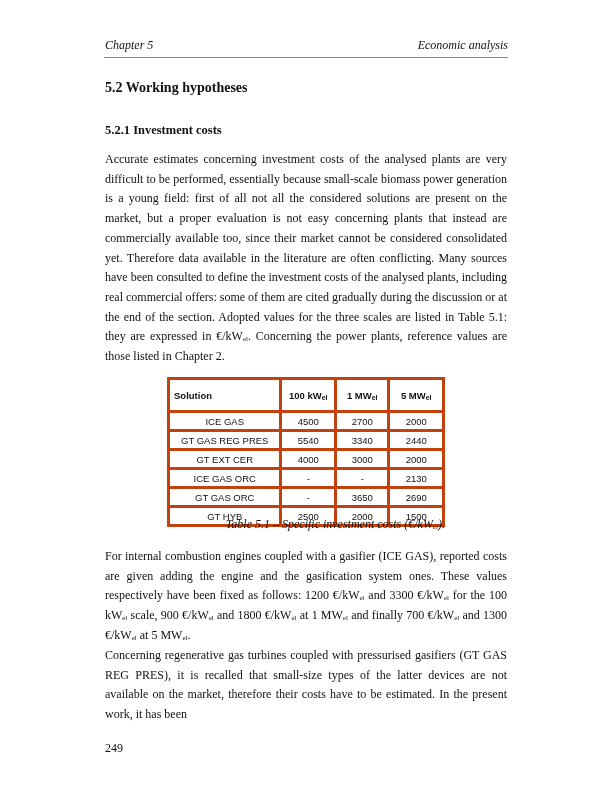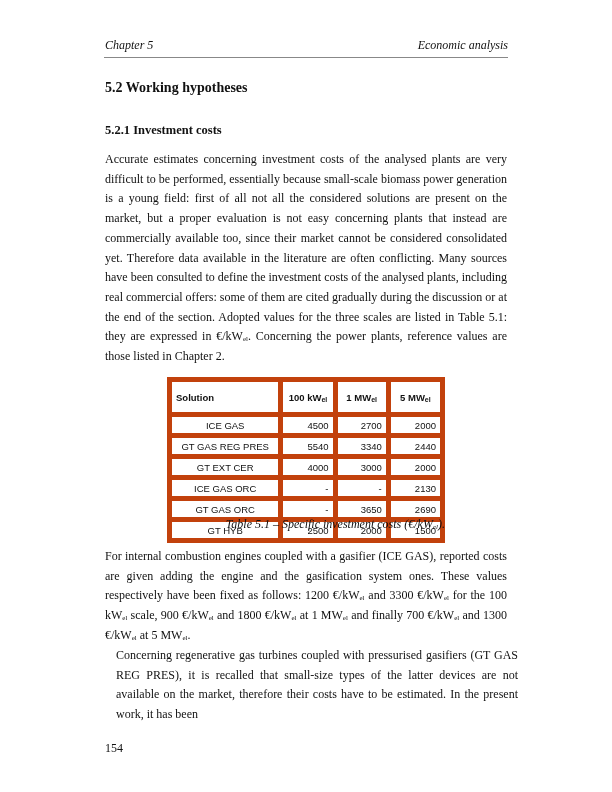--- a/index.html
+++ b/index.html
@@ -7,28 +7,28 @@
          font-family: "Liberation Serif", serif; color: #111; }
   .header { position: absolute; left: 105px; top: 38px; width: 403px; font-size: 12px;
             display: flex; justify-content: space-between; font-style: italic; }
   .header-rule { position: absolute; left: 104px; top: 57px; width: 404px; height: 1px; background: #888; }
   .h2 { position: absolute; left: 105px; top: 80px; font-size: 14px; font-weight: bold; }
   .h3 { position: absolute; left: 105px; top: 123px; font-size: 12.5px; font-weight: bold; }
   .para { position: absolute; left: 105px; width: 402px; font-size: 12px; line-height: 19.7px;
           text-align: justify; }
   .p1 { top: 150px; }
   .p2 { top: 547px; }
-  .p3 { top: 646px; margin-left: 11px; }
+  .p3 { top: 646px; }
   sub { font-size: 7px; vertical-align: -1px; line-height: 0; }
   table.data { position: absolute; left: 167px; top: 377px; width: 278px; border-collapse: collapse;
                font-family: "Liberation Sans", sans-serif; font-size: 9.5px; }
-  table.data th, table.data td { border: 5px solid #c2410c; padding: 0 4px; }
+  table.data th, table.data td { border: 3px solid #c2410c; padding: 0 4px; }
   table.data th { height: 30px; font-weight: bold; text-align: center; border-bottom: 2px solid #888; }
   table.data th.sol { text-align: left; }
-  table.data td { height: 16px; text-align: right; }
+  table.data td { height: 16px; text-align: center; }
   table.data td.sol { text-align: center; }
   col.c1 { width: 114px; } col.c2 { width: 55px; } col.c3 { width: 54px; } col.c4 { width: 55px; }
   .caption { position: absolute; left: 167px; width: 278px; top: 517px; text-align: right;
              font-style: italic; font-size: 12px; }
   .pagenum { position: absolute; left: 105px; top: 741px; font-size: 12px; }
 </style>
 </head>
 <body>
 
 <div class="header">
@@ -96,13 +96,13 @@
       </tr>
   </tbody>
 </table>
 
 <div class="caption"><span>Table 5.1 – Specific investment costs (€/kW</span><sub>el</sub><span>).</span></div>
 
 <div class="para p2"><span>For internal combustion engines coupled with a gasifier (ICE GAS), reported costs are given adding the engine and the gasification system ones. These values respectively have been fixed as follows: 1200 €/kW</span><sub>el</sub><span> and 3300 €/kW</span><sub>el</sub><span> for the 100 kW</span><sub>el</sub><span> scale, 900 €/kW</span><sub>el</sub><span> and 1800 €/kW</span><sub>el</sub><span> at 1 MW</span><sub>el</sub><span> and finally 700 €/kW</span><sub>el</sub><span> and 1300 €/kW</span><sub>el</sub><span> at 5 MW</span><sub>el</sub><span>.</span></div>
 
 <div class="para p3">Concerning regenerative gas turbines coupled with pressurised gasifiers (GT GAS REG PRES), it is recalled that small-size types of the latter devices are not available on the market, therefore their costs have to be estimated. In the present work, it has been</div>
 
-<div class="pagenum">154</div>
+<div class="pagenum">249</div>
 
 </body></html>

